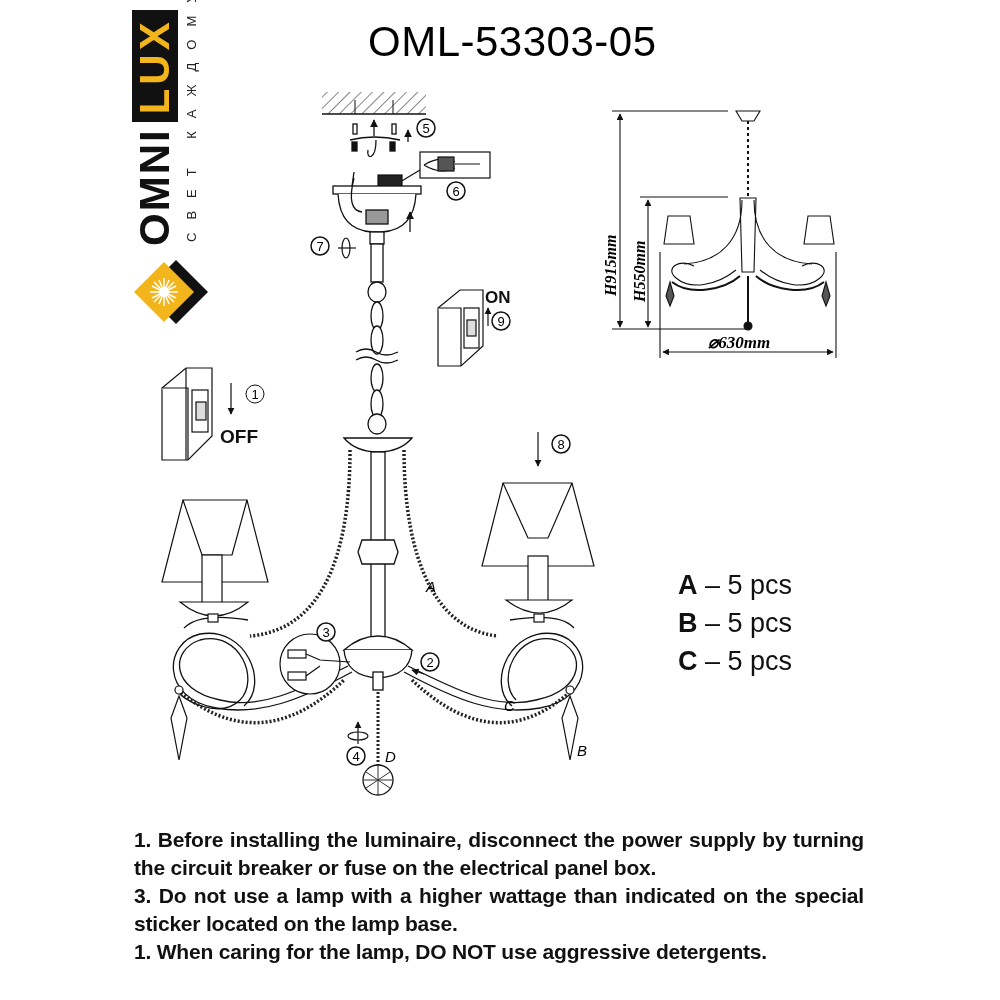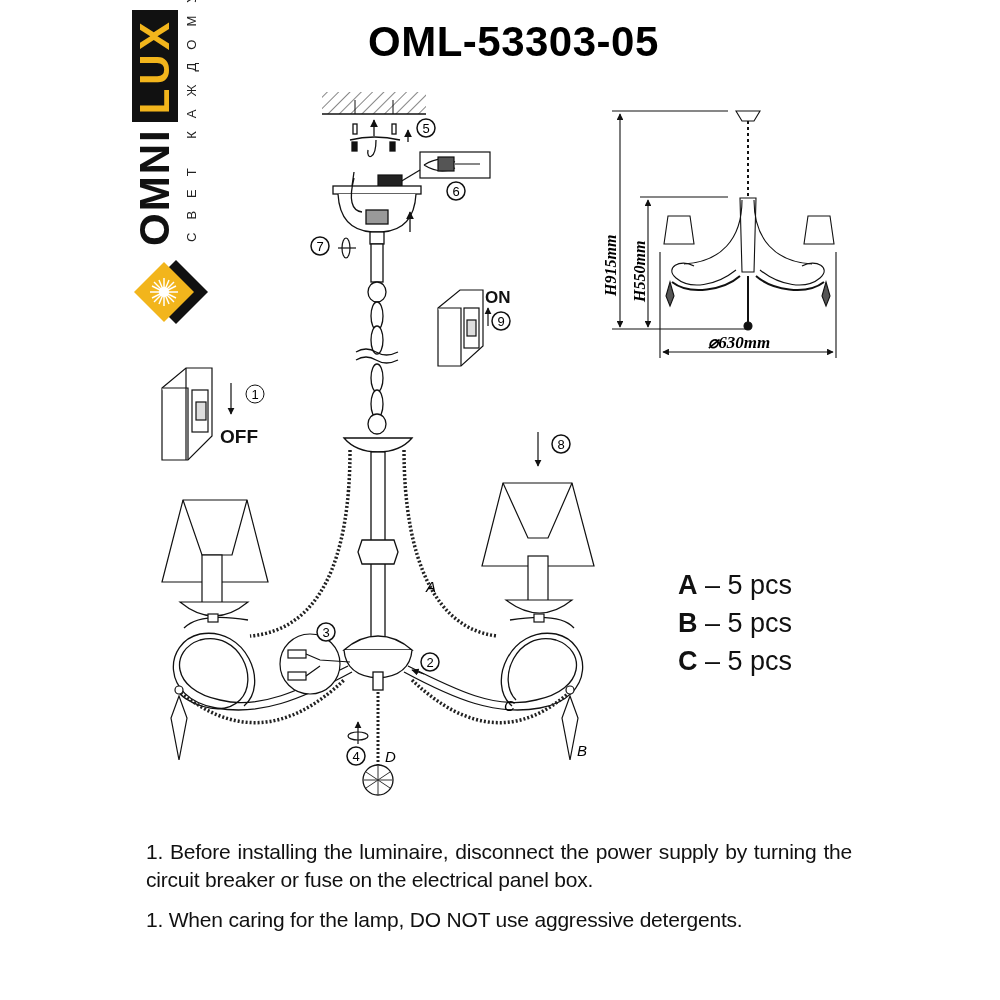--- a/index.html
+++ b/index.html
@@ -4,27 +4,27 @@
 <style>
   html, body { margin: 0; padding: 0; background: #ffffff; }
   body { width: 1000px; height: 1000px; position: relative; overflow: hidden; font-family: "Liberation Sans", sans-serif; color: #111; }
   .logo { position: absolute; left: 128px; top: 2px; width: 80px; height: 330px; }
   .logo-rot { position: absolute; left: 0; top: 0; width: 330px; height: 80px; transform-origin: 0 0; transform: translate(0, 330px) rotate(-90deg); }
   .logo-word { position: absolute; left: 86px; top: 4px; height: 46px; display: flex; align-items: center; }
   .logo-omni { font-family: "Liberation Sans", sans-serif; font-weight: 700; font-size: 42px; letter-spacing: 2px; color: #111; line-height: 46px; }
   .logo-lux { background: #111; color: #f2b51c; font-family: "Liberation Sans", sans-serif; font-weight: 700; font-size: 42px; letter-spacing: 4px; padding: 0 8px; line-height: 46px; margin-left: 6px; }
   .logo-tag { position: absolute; left: 90px; top: 56px; font-size: 13px; letter-spacing: 13px; color: #222; white-space: nowrap; }
   .logo-mark { position: absolute; left: 0; top: 0; width: 80px; height: 80px; }
-  .title { position: absolute; left: 368px; top: 18px; font-family: "Liberation Sans", sans-serif; font-weight: 700; font-size: 42px; color: #000; letter-spacing: 0.5px; }
+  .title { position: absolute; left: 368px; top: 18px; font-family: "Liberation Sans", sans-serif; font-weight: 400; font-size: 42px; color: #000; letter-spacing: 0.5px; }
   .diagram { position: absolute; left: 0; top: 0; width: 1000px; height: 820px; }
   .parts { position: absolute; left: 678px; top: 566px; }
   .part-row { font-size: 27px; line-height: 38px; white-space: nowrap; text-align: center; }
   .part-row b { font-weight: 700; }
   .instructions { position: absolute; left: 134px; top: 826px; width: 730px; font-family: "Liberation Sans", sans-serif; font-size: 21px; line-height: 28px; color: #111; }
-  .instr { margin: 12px; text-align: justify; text-align-last: left; letter-spacing: -0.2px; }
+  .instr { margin: 0; text-align: justify; text-align-last: left; letter-spacing: -0.2px; font-weight: bold; }
   .dim-label { font-family: "Liberation Serif", serif; font-style: italic; font-weight: 700; }
   svg text { font-family: "Liberation Sans", sans-serif; }
 </style>
 </head>
 <body>
 
 <div class="logo">
   <div class="logo-rot">
     <svg class="logo-mark" viewBox="0 0 80 80" width="80" height="80">
       <polygon points="8,48 40,80 72,48 64,40 40,64 16,40" fill="#111"></polygon>
@@ -278,14 +278,15 @@
 </svg>
 
 <div class="parts">
   <div class="part-row"><b>A</b><span> – 5 pcs</span></div>
   <div class="part-row"><b>B</b><span> – 5 pcs</span></div>
   <div class="part-row"><b>C</b><span> – 5 pcs</span></div>
 </div>
 
 <div class="instructions">
   <p class="instr">1. Before installing the luminaire, disconnect the power supply by turning the circuit breaker or fuse on the electrical panel box.</p>
+  <p class="instr">3. Do not use a lamp with a higher wattage than indicated on the special sticker located on the lamp base.</p>
   <p class="instr">1. When caring for the lamp, DO NOT use aggressive detergents.</p>
 </div>
 
 </body></html>

